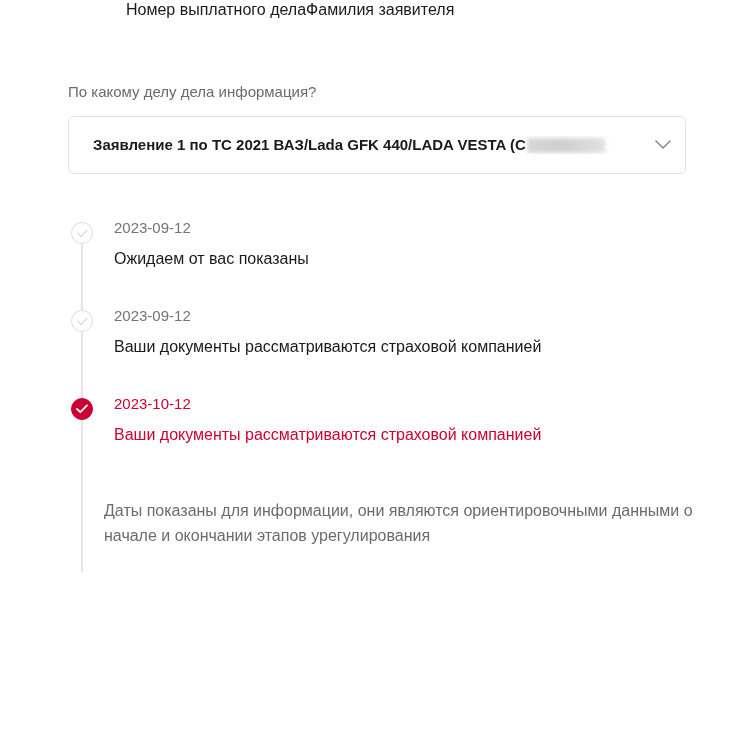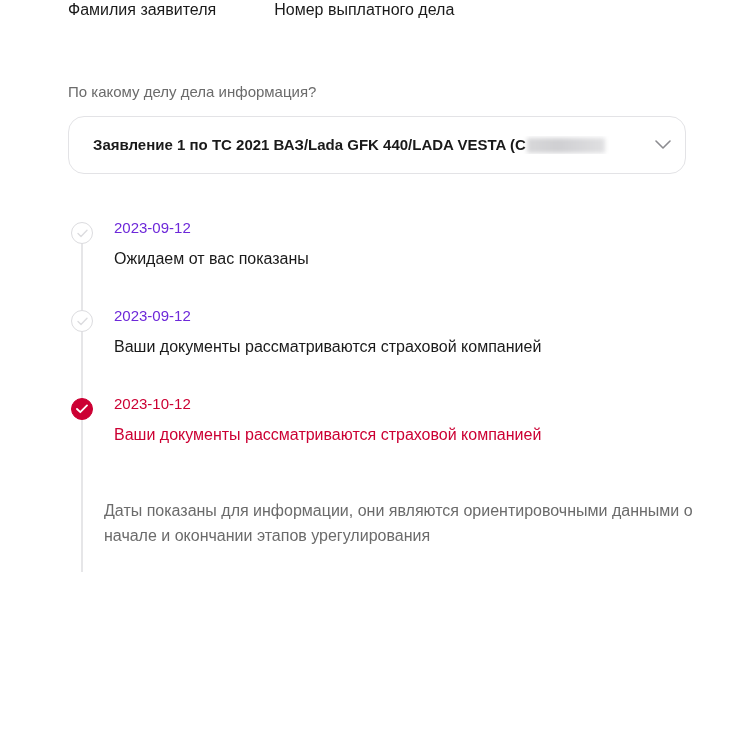--- a/index.html
+++ b/index.html
@@ -47,21 +47,21 @@
     color: #6b6b6b;
     line-height: 20px;
   }
 
   
   .select-wrap {
     margin: 14px 0 0 68px;
     width: 618px;
     height: 58px;
     border: 1px solid #e3e3e6;
-    border-radius: 16px;
+    border-radius: 5px;
     box-sizing: border-box;
     display: flex;
     align-items: center;
     background: #ffffff;
     cursor: pointer;
   }
   .select-text {
     flex: 1;
     padding-left: 24px;
     font-size: 15px;
@@ -127,21 +127,21 @@
   .tl-dot.inactive {
     border: 1px solid #dcdcdf;
   }
   .tl-dot.active {
     background: #cc0033;
     border: 1px solid #cc0033;
   }
   .tl-date {
     font-size: 15px;
     line-height: 20px;
-    color: #6d28d9;
+    color: #737373;
     margin-bottom: 10px;
   }
   .tl-date.active { color: #cc0033; }
   .tl-text {
     font-size: 16px;
     line-height: 22px;
     color: #1a1a1a;
   }
   .tl-text.active { color: #cc0033; }
 
@@ -153,22 +153,22 @@
     line-height: 25px;
     color: #6b6b6b;
   }
 </style>
 </head>
 <body>
 
 <div class="page">
 
   <div class="top-fields">
+    <div class="top-field-label second">Номер выплатного дела</div>
     <div class="top-field-label">Фамилия заявителя</div>
-    <div class="top-field-label second">Номер выплатного дела</div>
   </div>
 
   <div class="question">По какому делу дела информация?</div>
 
   <div class="select-wrap">
     <div class="select-text">
       <span>Заявление 1 по ТС 2021 ВАЗ/Lada GFK 440/LADA VESTA (С</span><span class="redacted"></span>
     </div>
     <div class="chevron">
       <svg width="16" height="10" viewBox="0 0 16 10" aria-hidden="true">

